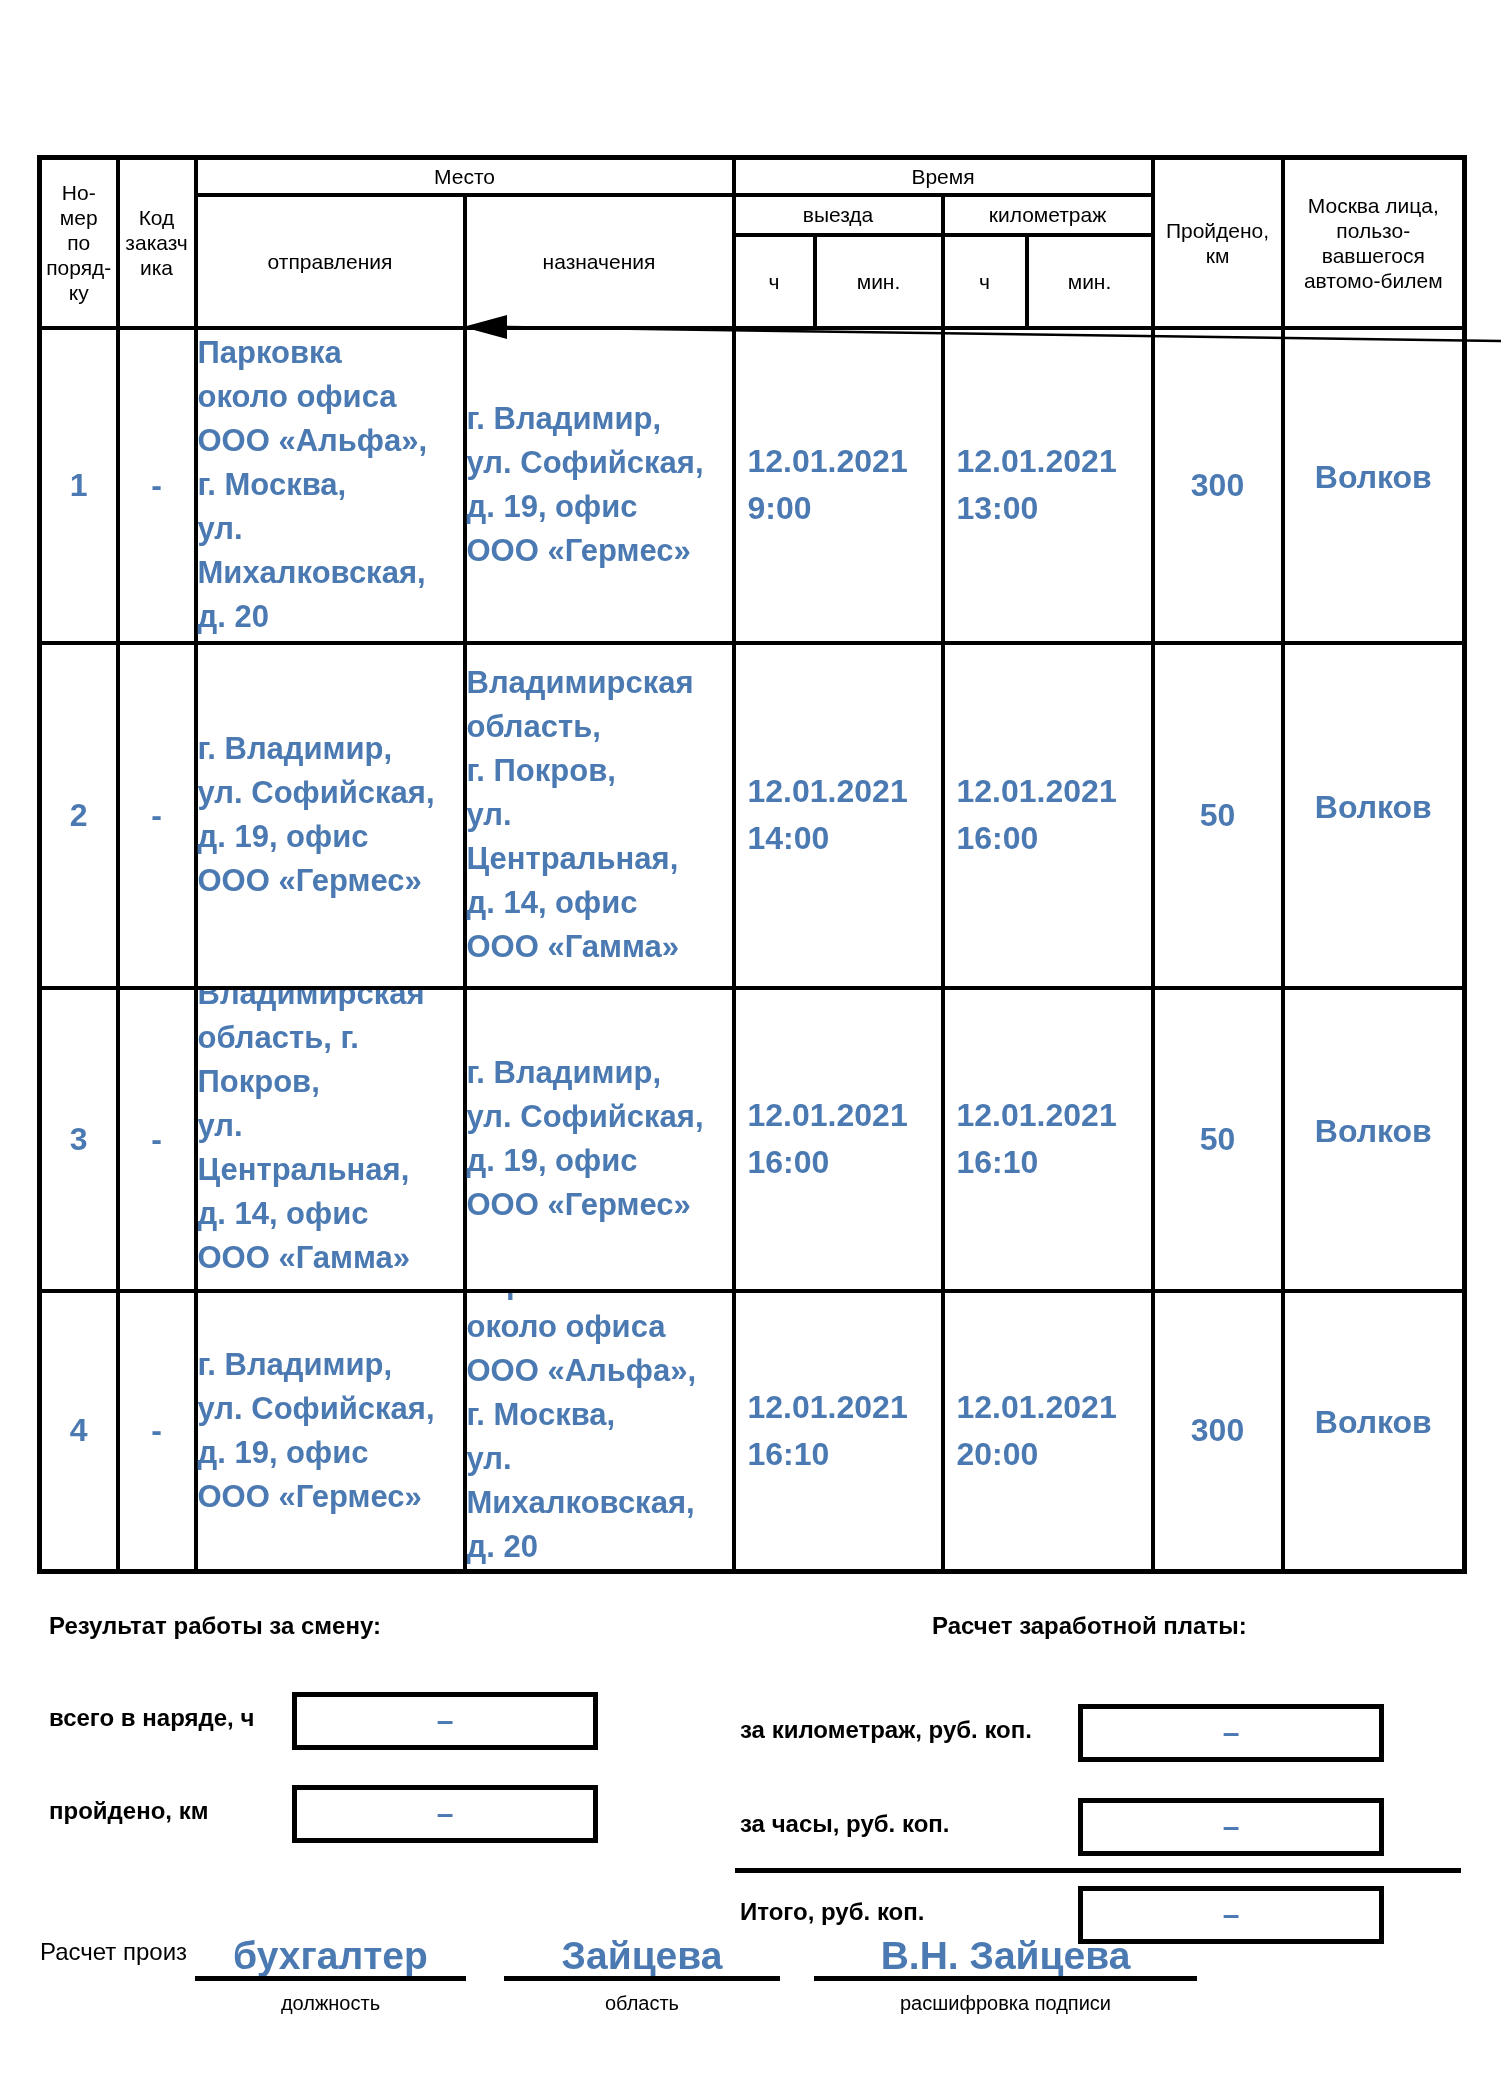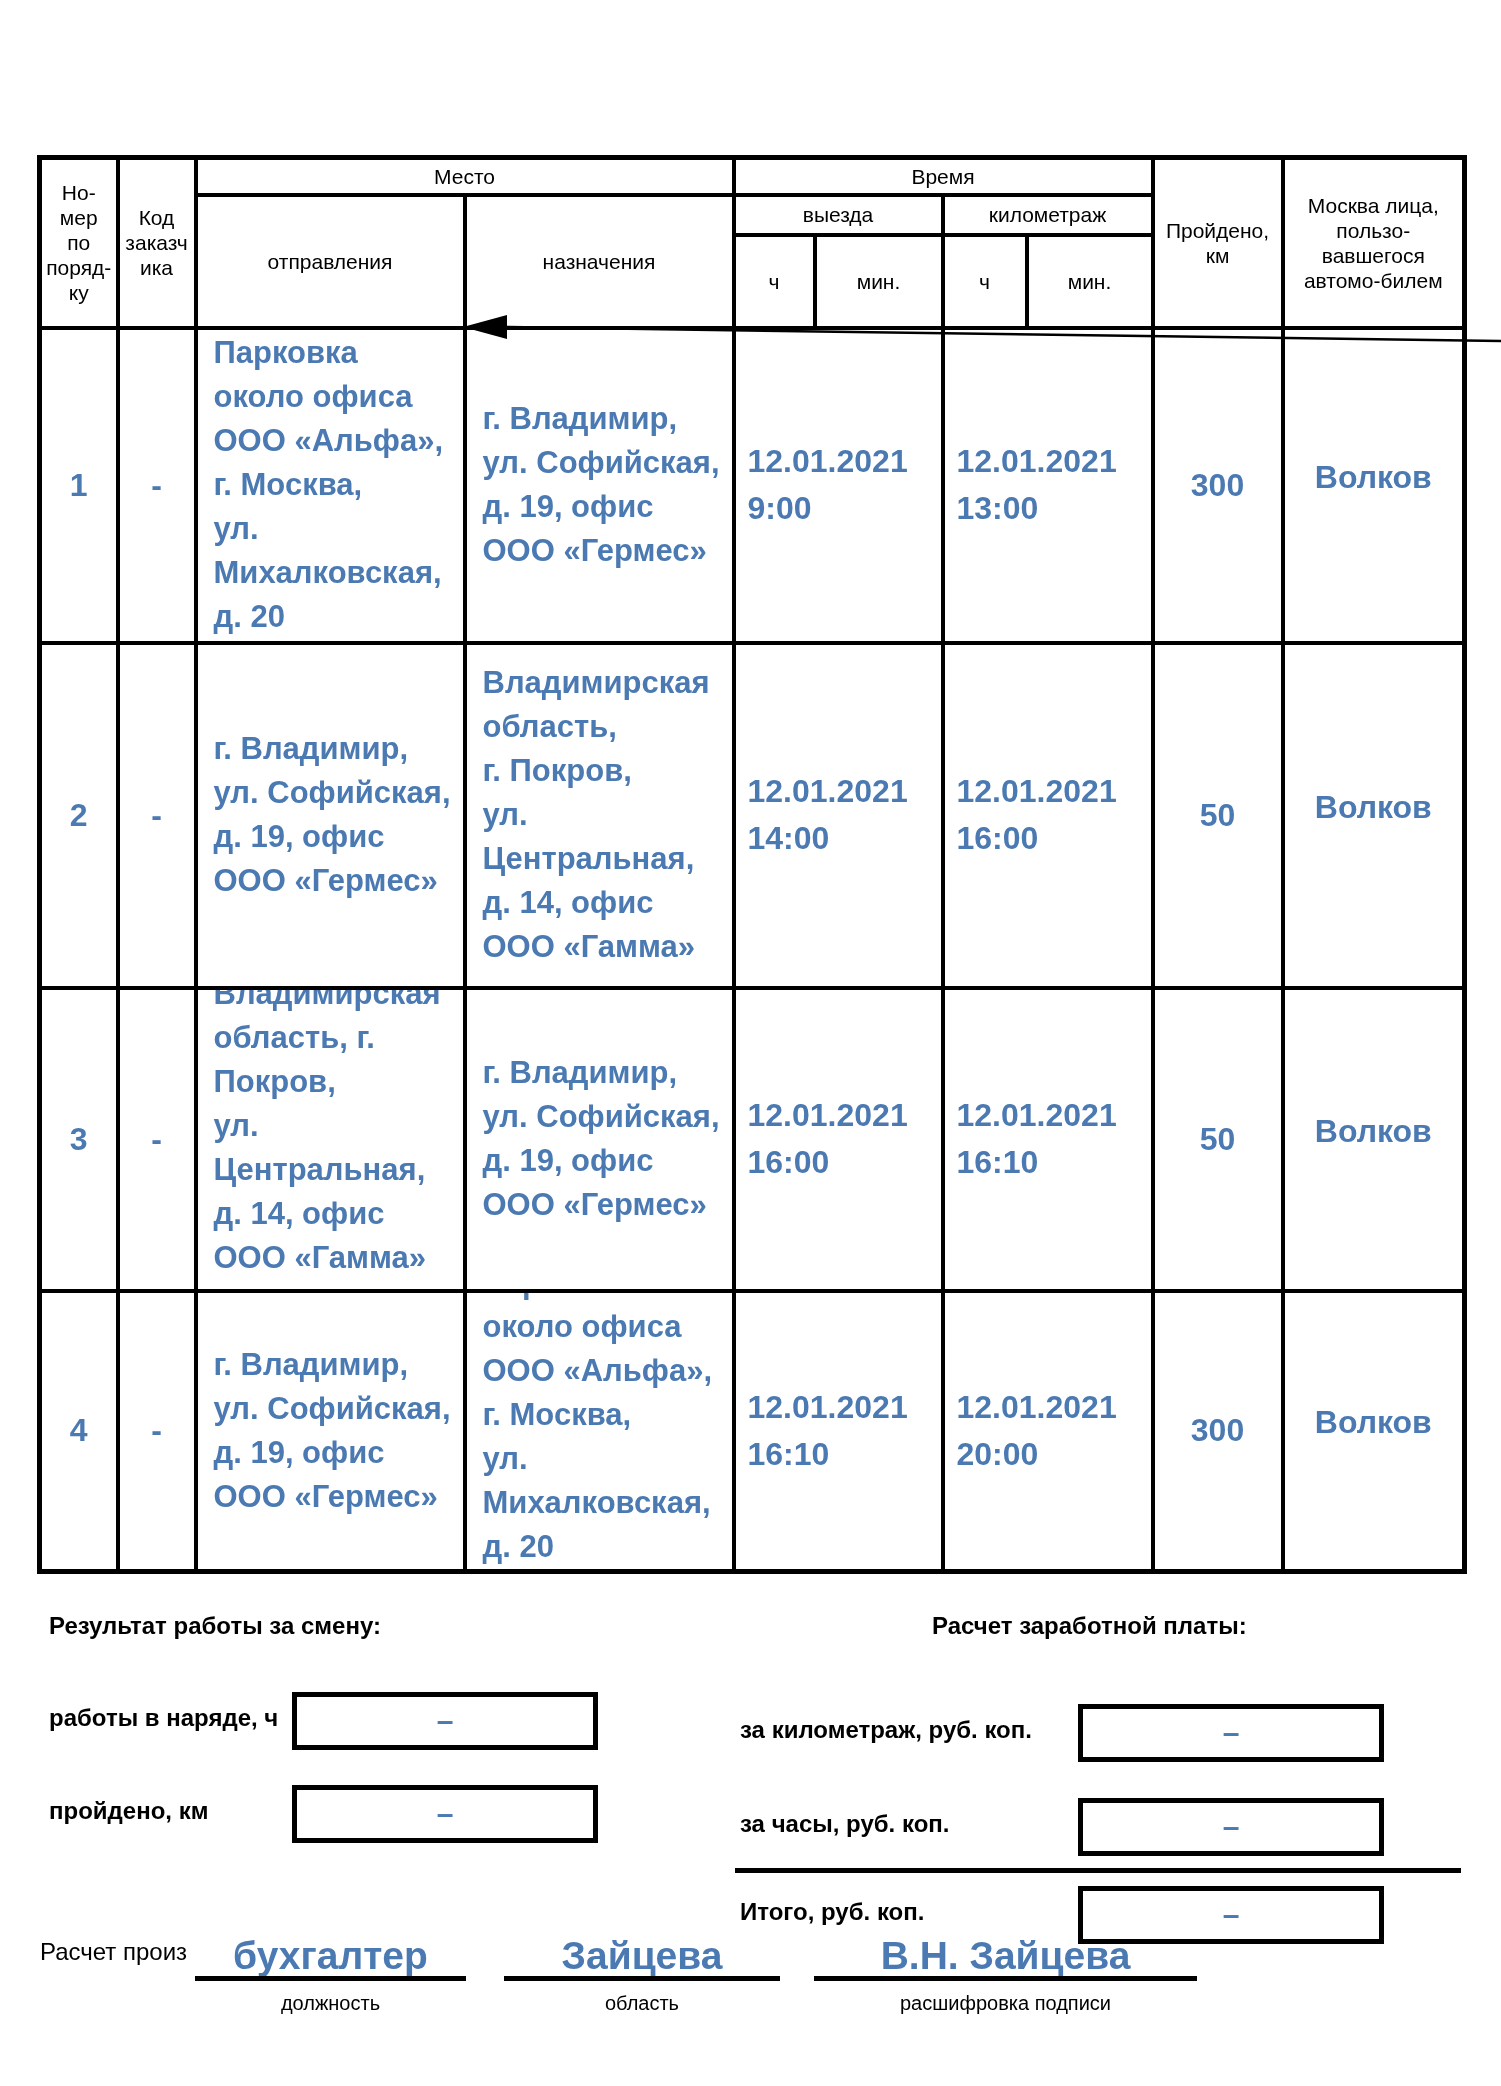--- a/index.html
+++ b/index.html
@@ -18,21 +18,21 @@
   
   table.waybill{
     position:absolute;left:37px;top:155px;width:1425px;
     border-collapse:collapse;table-layout:fixed;border:5px solid #000;
   }
   table.waybill td{border:4px solid #000;padding:0;vertical-align:middle;}
   .hd{font-size:21px;line-height:25px;font-weight:400;text-align:center;}
   .blue{color:#4b79b2;font-weight:700;}
   .num-cell{text-align:center;font-size:32px;}
   .addr-cell{font-size:31px;line-height:44px;text-align:left;}
-  .addr-cell .addr{padding:0 6px 0 16px;}
+  .addr-cell .addr{padding:0 6px 0 0;}
   .clip-top{vertical-align:top;overflow:hidden;}
   .clip-top .addr{margin-top:-26px;}
   .clip-top-4 .addr{margin-top:-32px;}
   .time-cell{font-size:32px;line-height:47px;text-align:left;}
   .time-cell .tval{padding-left:12px;}
   .km-cell{text-align:center;font-size:32px;}
   .sign-cell{vertical-align:bottom;text-align:center;font-size:32px;}
   .sign-cell .sval{padding-bottom:16px;}
   
   .arrow-svg{position:absolute;left:455px;top:310px;z-index:5;}
@@ -231,21 +231,21 @@
     </tr>
   </tbody>
     </table>
 
   <svg class="arrow-svg" width="1046" height="40" viewBox="0 0 1046 40">
     <polygon points="8,17 52,5 52,29" fill="#000"></polygon>
     <line x1="48" y1="17" x2="1046" y2="31" stroke="#000" stroke-width="2.5"></line>
   </svg>
 
   <div class="sec-head" style="left:49px;top:1612px">Результат работы за смену:</div>
-  <div class="fld-label" style="left:49px;top:1704px">работы в наряде, ч</div>
+  <div class="fld-label" style="left:49px;top:1704px">всего в наряде, ч</div>
   <div class="fld-box" style="left:292px;top:1692px">–</div>
   <div class="fld-label" style="left:49px;top:1797px">пройдено, км</div>
   <div class="fld-box" style="left:292px;top:1785px">–</div>
 
   <div class="sec-head" style="left:932px;top:1612px">Расчет заработной платы:</div>
   <div class="fld-label" style="left:740px;top:1716px">за километраж, руб. коп.</div>
   <div class="fld-box" style="left:1078px;top:1704px">–</div>
   <div class="fld-label" style="left:740px;top:1810px">за часы, руб. коп.</div>
   <div class="fld-box" style="left:1078px;top:1798px">–</div>
   <div class="divider"></div>

